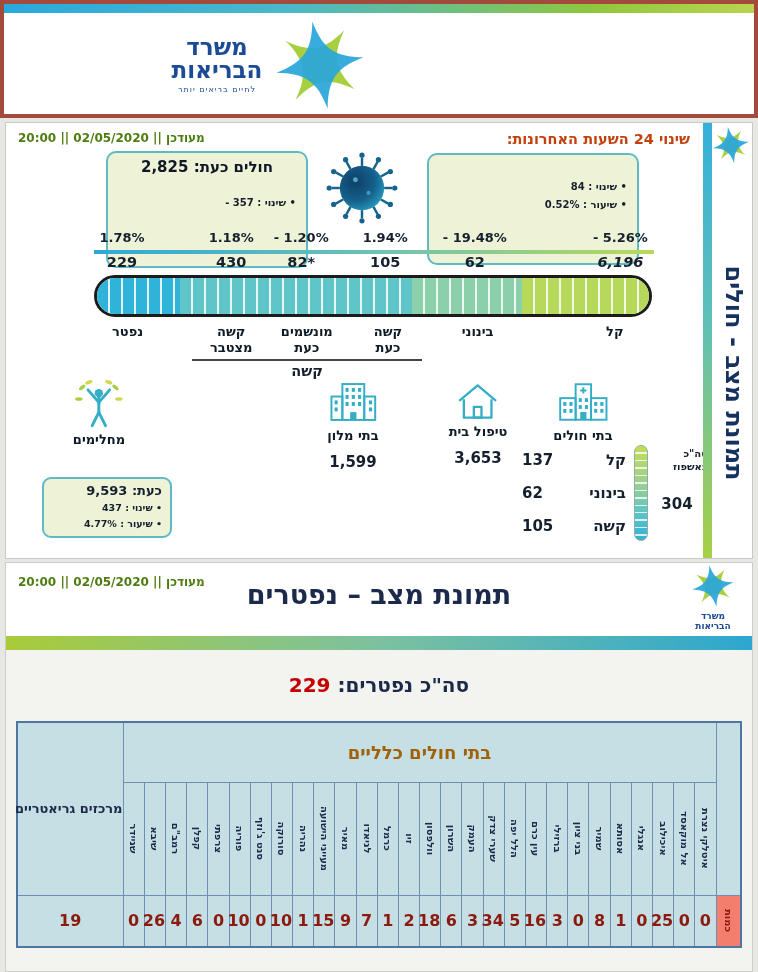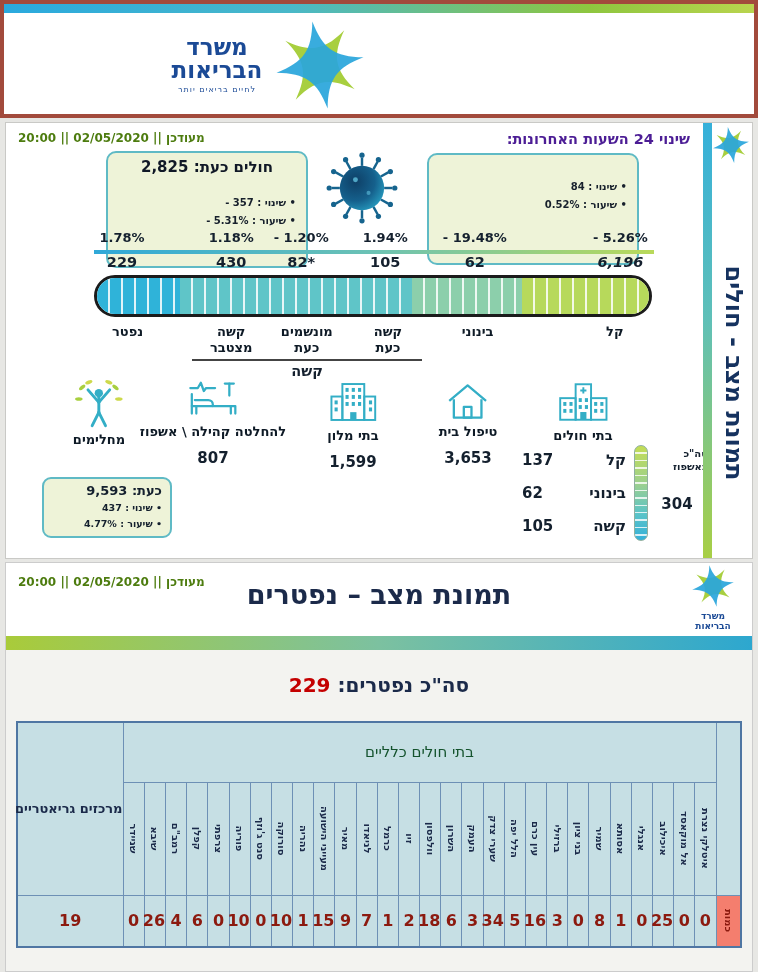--- a/index.html
+++ b/index.html
@@ -12,21 +12,21 @@
   .sec1-strip { height:9px; width:100%; background:linear-gradient(to right,#2aa9de 0%,#49b8c9 38%,#8ec63f 78%,#b9d44e 100%); }
   .logo-row { display:flex; justify-content:center; align-items:center; gap:12px; margin-top:6px; transform:translateX(-110px); }
   .logo-text { text-align:center; color:#1b4a96; direction:rtl; }
   .logo-name { font-size:23px; font-weight:bold; line-height:1.0; }
   .logo-tag { font-size:8px; letter-spacing:1px; margin-top:3px; }
   .star { display:block; }
 
   
   .sec2 { position:absolute; top:122px; left:5px; width:748px; height:437px; background:#fff; border:1px solid #c9c9c6; }
   .updated { font-size:12px; font-weight:bold; direction:rtl; color:#4d7c0f; white-space:nowrap; }
-  .last24 { font-size:14.5px; font-weight:bold; direction:rtl; color:#4c1d95; }
+  .last24 { font-size:14.5px; font-weight:bold; direction:rtl; color:#c2410c; }
   .ybox { background:#eef3d8; border:2.5px solid #5fbac5; border-radius:10px; direction:rtl; padding:5px 10px 4px; }
   .ybox-title { font-size:15px; font-weight:bold; text-align:center; color:#101826; }
   .ybox-lines { margin-top:18px; text-align:right; font-size:10px; font-weight:600; line-height:1.75; color:#17202c; }
   .bullet::before { content:"• "; }
   .stat-pct,.stat-count { position:absolute; transform:translateX(-50%); white-space:nowrap; font-weight:bold; }
   .stat-pct { font-size:13px; }
   .stat-count { font-size:14.5px; }
   .grad-line { background:linear-gradient(to right,#2fa8d8,#6cc2b4,#b9d95a); }
   .capsule { position:absolute; left:88px; top:152px; width:558px; height:42px; border:3px solid #1b1b1b; border-radius:24px; overflow:hidden; display:flex; }
   .cap-seg { height:100%; background-image:repeating-linear-gradient(90deg,transparent 0 11px,rgba(255,255,255,.85) 11px 13px); }
@@ -57,21 +57,21 @@
   .title3 { position:absolute; top:16px; left:0; width:100%; text-align:center; font-size:27px; font-weight:bold; color:#1b2a4a; direction:rtl; }
   .logo3 { position:absolute; right:8px; top:1px; width:62px; text-align:center; color:#1b4a96; }
   .logo3-name { font-size:9px; font-weight:bold; line-height:1.1; direction:rtl; }
   .grad3 { position:absolute; top:73px; left:0; width:100%; height:14px; background:linear-gradient(to right,#a9cb3a 0%,#7cc1a0 50%,#2da7cf 100%); }
   .total3 { position:absolute; top:110px; left:0; width:100%; text-align:center; direction:rtl; font-size:20px; font-weight:bold; }
   .total3 .lbl { color:#1b2a4a; }
   .total3 .num { color:#c40000; }
   .tbl-wrap { position:absolute; left:10px; top:158px; }
   table.dead { border-collapse:collapse; table-layout:fixed; width:726px; direction:rtl; border:2px solid #4f76a3; }
   table.dead td, table.dead th { border:1px solid #6d90b5; background:#c6dfe4; padding:0; }
-  .group-th { height:60px; font-size:15px; font-weight:normal; color:#14532d; text-align:center; }
+  .group-th { height:60px; font-size:18px; font-weight:bold; color:#a16207; text-align:center; }
   .name-th div, .qty-cell div { display:flex; align-items:center; justify-content:center; }
   .name-th div { height:112px; }
   .name-th span { transform:rotate(90deg); white-space:nowrap; font-size:10px; font-weight:600; color:#1b2a4a; direction:rtl; }
   .geri-th { font-size:13px; font-weight:bold; color:#1b2a4a; text-align:center; vertical-align:middle; white-space:nowrap; }
   td.val { height:50px; background:#f47e6e; color:#8c1a0f; font-weight:bold; font-size:16px; text-align:center; vertical-align:middle; }
   .qty-cell { background:#f47e6e !important; }
   .qty-cell div { height:50px; }
   .qty-cell span { transform:rotate(90deg); white-space:nowrap; font-size:10px; font-weight:bold; color:#8c1a0f; }
   .fic { display:block; }
 </style>
@@ -101,21 +101,20 @@
     <div class="ybox-lines">
       <div class="bullet">שינוי : 84</div>
       <div class="bullet">שיעור : 0.52%</div>
     </div>
   </div>
 
   <div class="abs ybox" style="left:100px; top:28px; width:202px; height:117px;">
     <div class="ybox-title">חולים כעת: 2,825</div>
     <div class="ybox-lines">
       <div class="bullet">שינוי : 357 -</div>
-      <div class="bullet">שיעור : 5.31% -</div>
     </div>
   </div>
 
   <svg class="abs" style="left:315px; top:22px;" width="82" height="86" viewBox="0 0 100 100">
     <defs>
       <radialGradient id="vg" cx="35%" cy="35%" r="80%">
         <stop offset="0%" stop-color="#0e3f66"></stop>
           <stop offset="55%" stop-color="#15608c"></stop>
           <stop offset="100%" stop-color="#2aa7c9"></stop>
       </radialGradient>
@@ -227,36 +226,20 @@
     <div class="fac-label">מחלימים</div>
   </div>
   <div class="recov-box">
     <div class="recov-title">כעת: 9,593</div>
     <div class="recov-lines">
       <div class="bullet">שינוי : 437</div>
       <div class="bullet">שיעור : 4.77%</div>
     </div>
   </div>
 
-  <div class="fac" style="left:207px;">
-    <svg class="fic" width="54" height="42" viewBox="0 0 72 52">
-      <g fill="none" stroke="#33aec6" stroke-width="3" stroke-linecap="round" stroke-linejoin="round">
-        <path d="M6 10 h10 l4 -7 4 11 3 -4 h12"></path>
-        <path d="M58 4 v16"></path>
-          <path d="M52 4 h12"></path>
-        <path d="M8 18 v26"></path>
-        <path d="M8 34 h58 v10"></path>
-        <path d="M14 34 v10"></path>
-          <path d="M60 34 v10"></path>
-        <path d="M12 26 h18 a6 6 0 0 1 6 6 v2"></path>
-      </g>
-    </svg>
-    <div class="fac-label">להחלטה קהילה \ אשפוז</div>
-    <div class="fac-value">807</div>
-  </div>
 
   <div class="fac" style="left:347px;">
     <svg class="fic" width="50" height="46" viewBox="0 0 64 58">
       <g fill="none" stroke="#33aec6" stroke-width="2.5">
         <rect x="18" y="6" width="28" height="46"></rect>
         <rect x="4" y="22" width="14" height="30"></rect>
         <rect x="46" y="22" width="14" height="30"></rect>
       </g>
       <g fill="#33aec6">
         <rect x="22" y="11" width="4" height="5"></rect>
@@ -272,21 +255,21 @@
           <rect x="8" y="36" width="4" height="5"></rect>
         <rect x="52" y="27" width="4" height="5"></rect>
           <rect x="52" y="36" width="4" height="5"></rect>
         <rect x="28" y="42" width="8" height="10"></rect>
       </g>
     </svg>
     <div class="fac-label">בתי מלון</div>
     <div class="fac-value">1,599</div>
   </div>
 
-  <div class="fac" style="left:462px;">
+  <div class="fac" style="left:472px;">
     <svg class="fic" width="46" height="42" viewBox="0 0 60 54">
       <g fill="none" stroke="#33aec6" stroke-width="3" stroke-linejoin="round">
         <path d="M6 28 L30 8 L54 28"></path>
         <path d="M12 26 V50 H48 V26"></path>
         <rect x="25" y="36" width="10" height="14"></rect>
       </g>
     </svg>
     <div class="fac-label">טיפול בית</div>
     <div class="fac-value">3,653</div>
   </div>

